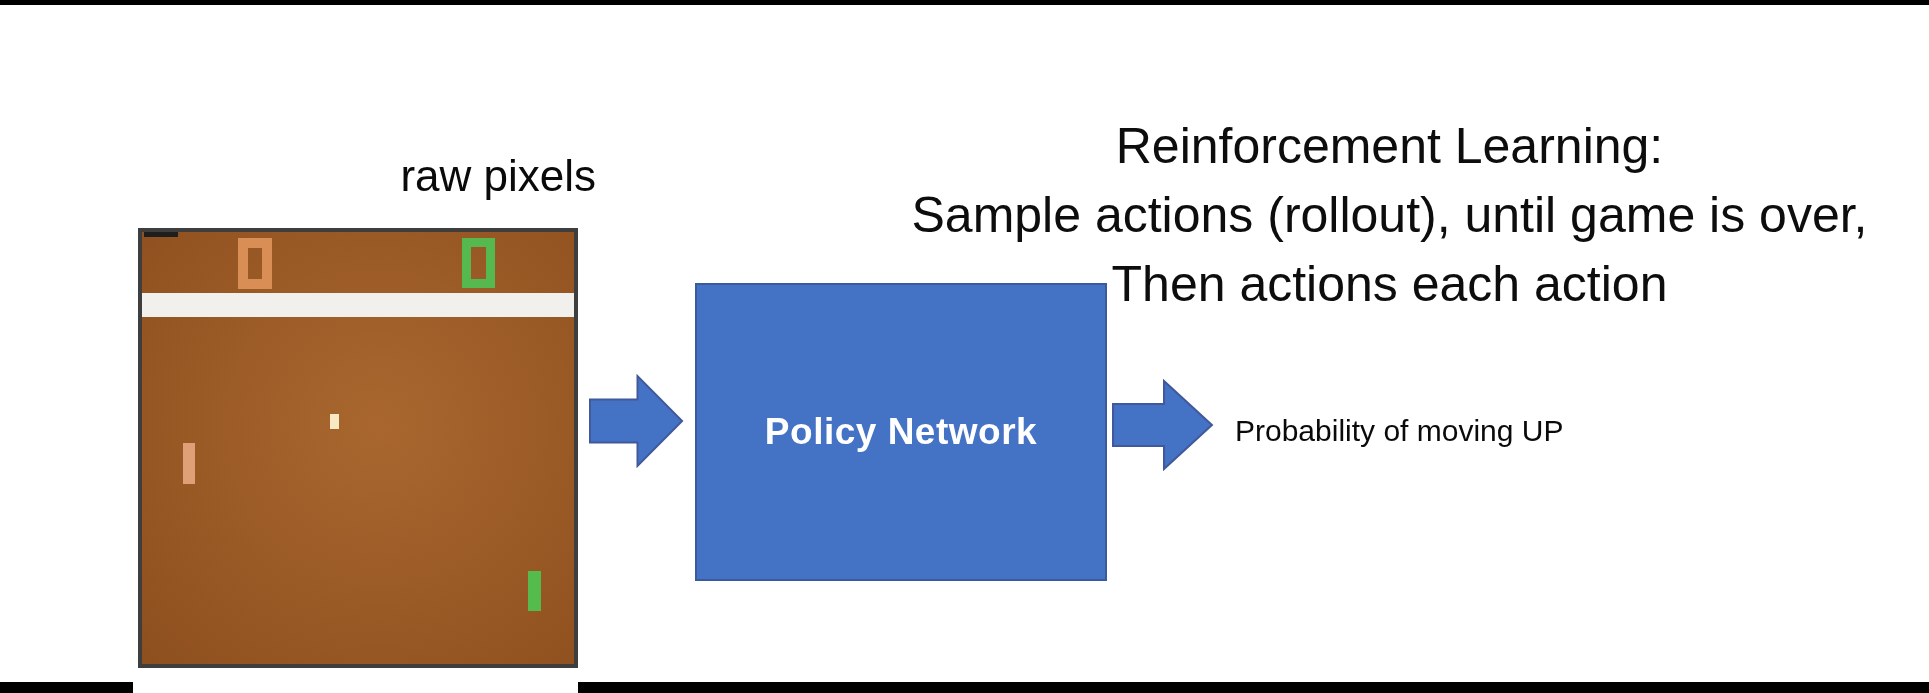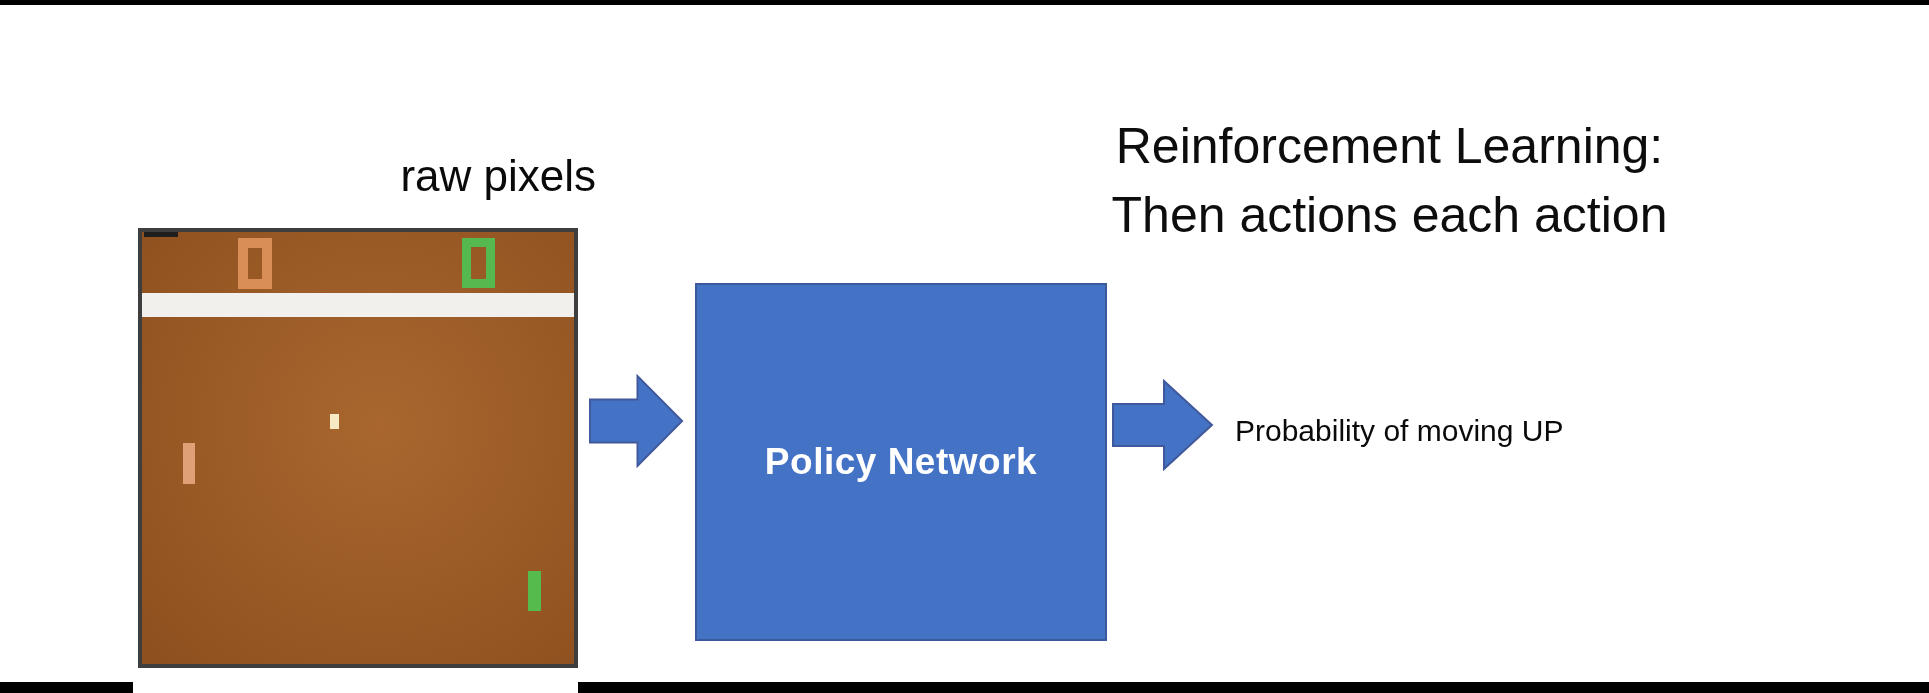--- a/index.html
+++ b/index.html
@@ -76,21 +76,21 @@
   .arrow-in{left:589px;top:374px;width:95px;height:94px;}
   .arrow-out{left:1112px;top:379px;width:102px;height:92px;}
   .arrow svg{display:block;width:100%;height:100%;}
   .arrow polygon{
     fill:var(--arrow-fill);
     stroke:var(--arrow-border);
     stroke-width:2;
   }
   
   .policy-box{
-    position:absolute;left:695px;top:283px;width:412px;height:358px;
+    position:absolute;left:695px;top:283px;width:412px;height:298px;
     box-sizing:border-box;
     background:var(--box-fill);
     border:2px solid var(--box-border);
     display:flex;align-items:center;justify-content:center;
   }
   .policy-box .label{
     color:#ffffff;
     font-size:37px;font-weight:600;
     letter-spacing:0.5px;
     white-space:nowrap;
@@ -144,14 +144,15 @@
 <div class="arrow arrow-out">
   <svg viewBox="0 0 100 92" preserveAspectRatio="none" aria-hidden="true">
     <polygon points="1,25 51,25 51,2 98,46 51,90 51,67 1,67"></polygon>
   </svg>
 </div>
 
 <div class="probability-label">Probability of moving UP</div>
 
 <div class="title-block">
   <div>Reinforcement Learning:</div>
+  <div>Sample actions (rollout), until game is over,</div>
   <div>Then actions each action</div>
 </div>
 
 </body></html>

